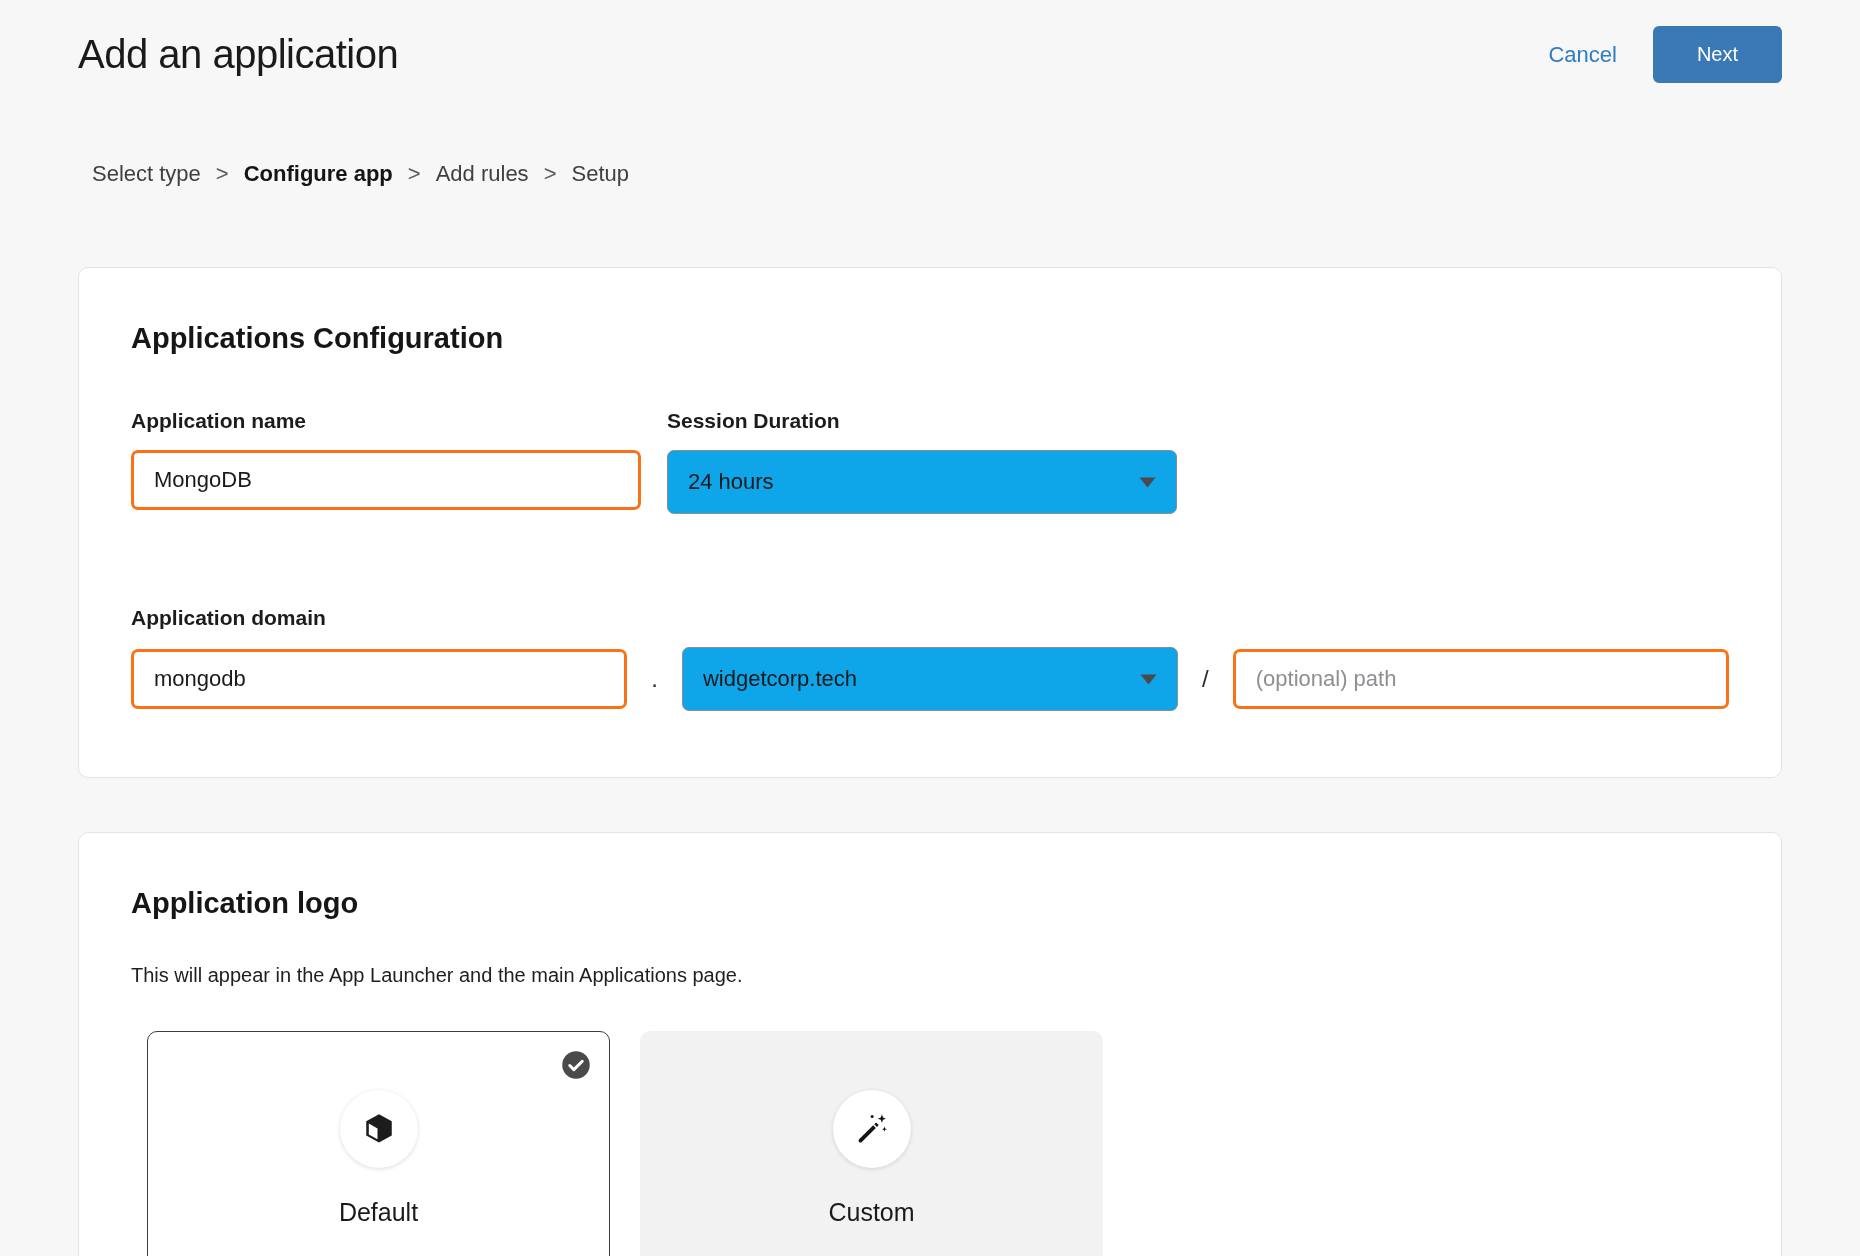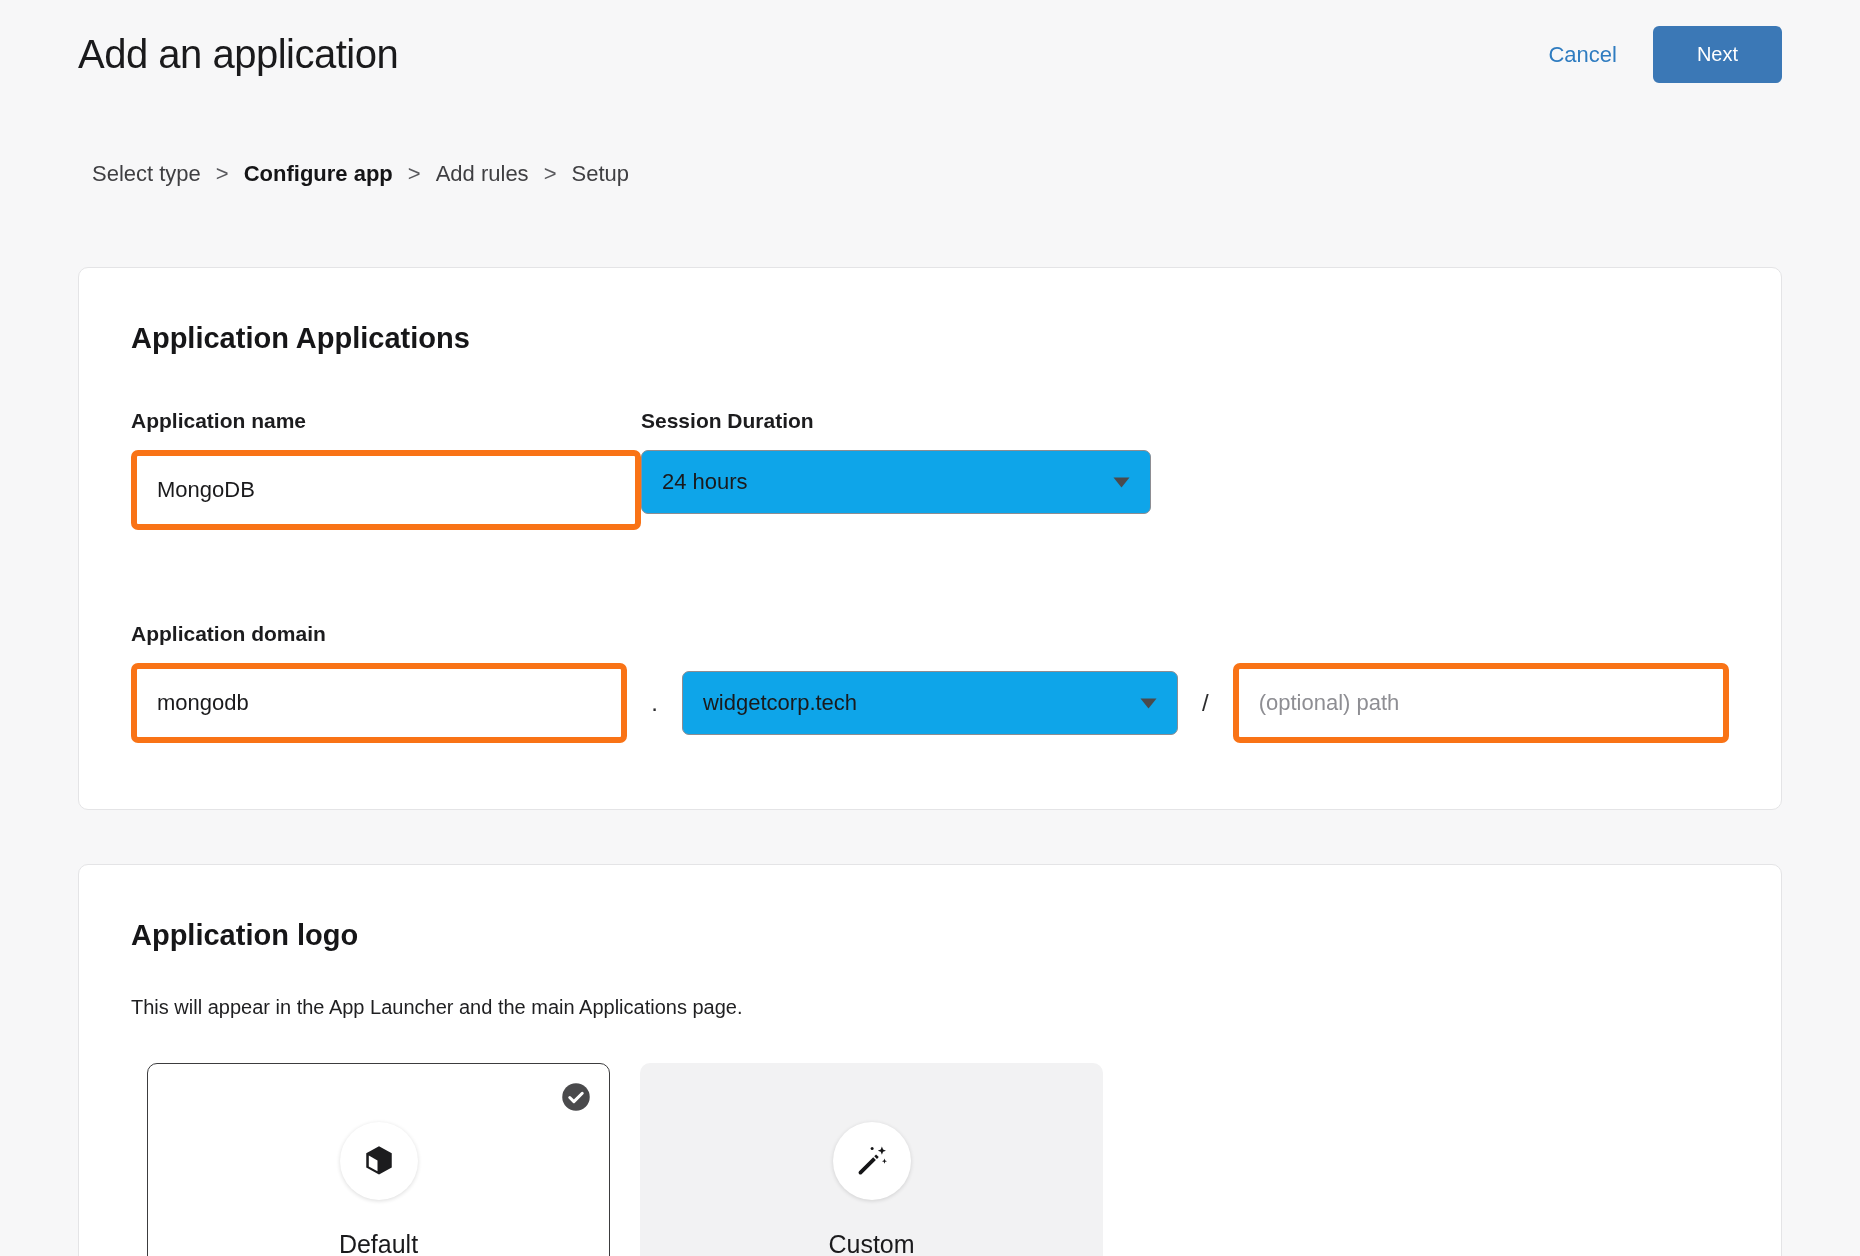--- a/index.html
+++ b/index.html
@@ -69,32 +69,32 @@
     border-radius: 10px;
     padding: 54px 52px 66px;
   }
   .card-title {
     margin: 0 0 54px;
     font-size: 29px;
     font-weight: 700;
     color: #161618;
   }
 
-  .form-row { display: flex; }
+  .form-row { display: flex; gap: 26px; }
   .field label {
     display: block;
     font-size: 21px;
     font-weight: 700;
     color: #1c1c1e;
     margin-bottom: 17px;
   }
   .text-input {
     width: 510px;
-    height: 80px;
-    border: 6px solid #f97316;
+    height: 60px;
+    border: 3px solid #f97316;
     border-radius: 7px;
     background: #fff;
     font-size: 22px;
     font-family: inherit;
     color: #1a1a1c;
     padding: 0 20px;
     outline: none;
   }
   .text-input::placeholder { color: #8e8e93; }
 
@@ -170,21 +170,21 @@
     <span class="step">Select type</span>
     <span class="sep">&gt;</span>
     <span class="step current">Configure app</span>
     <span class="sep">&gt;</span>
     <span class="step">Add rules</span>
     <span class="sep">&gt;</span>
     <span class="step">Setup</span>
   </nav>
 
   <section class="card">
-    <h2 class="card-title">Application Applications</h2>
+    <h2 class="card-title">Applications Configuration</h2>
 
     <div class="form-row">
       <div class="field">
         <label>Application name</label>
         <input type="text" class="text-input" value="MongoDB" style="">
       </div>
       <div class="field">
         <label>Session Duration</label>
         <div class="select">
           <span>24 hours</span>

